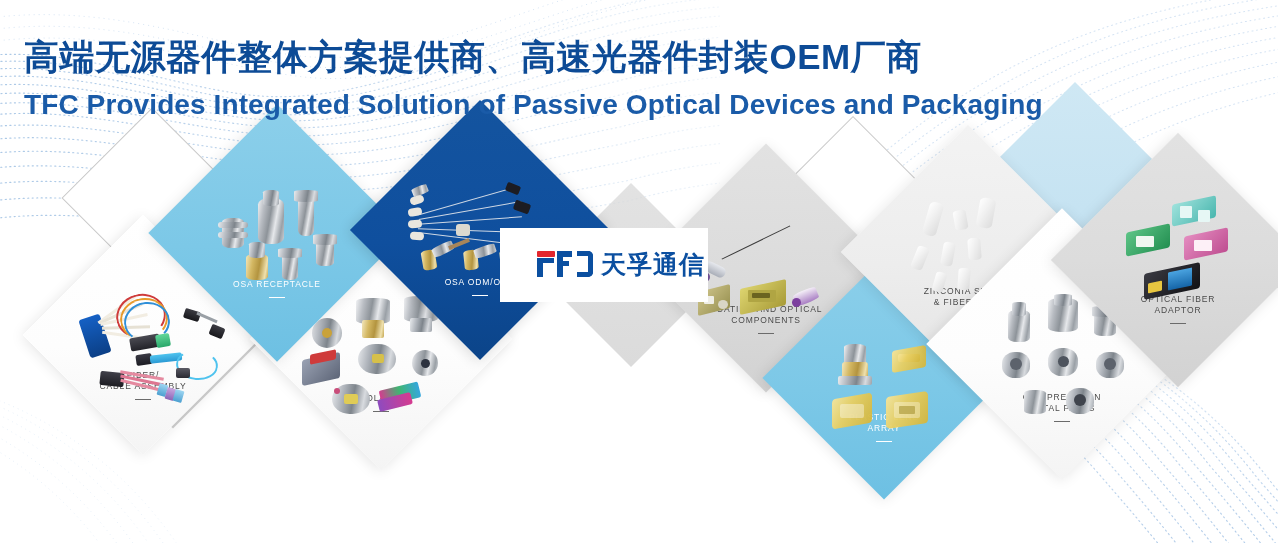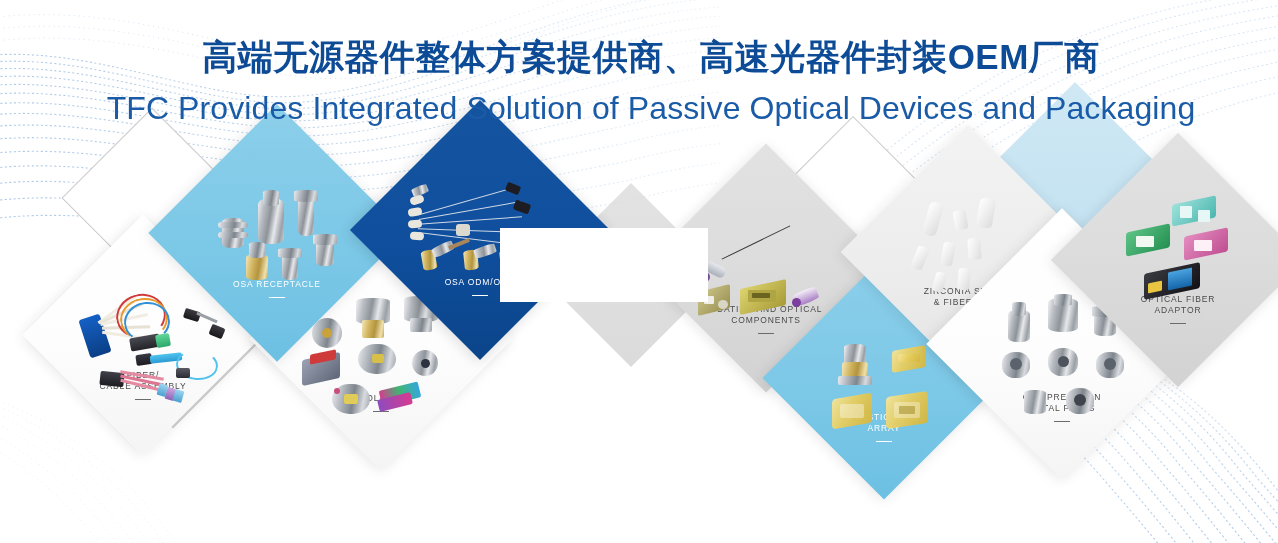--- a/index.html
+++ b/index.html
@@ -12,27 +12,27 @@
   #stage{position:absolute;inset:0;width:1278px;height:543px;overflow:hidden;background:#fff;}
 
   
   .wave-layer{position:absolute;pointer-events:none;}
   .wave-tl{left:-40px;top:-30px;width:760px;height:260px;opacity:.95;}
   .wave-tr{right:-30px;top:-10px;width:520px;height:230px;opacity:.55;}
   .wave-br{right:-10px;bottom:-40px;width:420px;height:300px;opacity:.85;}
   .wave-bl{left:-60px;bottom:-60px;width:300px;height:220px;opacity:.35;}
 
   
-  .headline-wrap{position:absolute;left:0;right:0;top:36px;text-align:center;z-index:6;margin-left:24px;}
+  .headline-wrap{position:absolute;left:0;right:0;top:36px;text-align:left;z-index:6;margin-left:24px;}
   .headline{
     font-size:35px;font-weight:bold;color:#0d4b96;letter-spacing:.5px;
     line-height:1.18;white-space:nowrap;
   }
   .subline{
-    margin-top:10px;font-size:32px;color:#1a5ba8;font-weight:400;
+    margin-top:10px;font-size:28px;color:#1a5ba8;font-weight:700;
     line-height:1.32;letter-spacing:.1px;
   }
 
   
   #mosaic{position:absolute;left:0;top:150px;width:1278px;height:393px;z-index:3;}
   .tile{
     position:absolute;
     transform:rotate(45deg);
     transform-origin:center center;
     box-sizing:border-box;
@@ -421,14 +421,26 @@
         </div>
         <div class="tile-label lbl-dark">OPTICAL FIBER
 ADAPTOR</div>
         <div class="tile-rule dark"></div>
       </div>
     </div>
 
   </div>
 
   <div class="logo-wedge"></div>
+  <div id="logo">
+    <span class="logo-mark">
+      <span class="logo-red"></span>
+      <span class="logo-t"></span>
+      <span class="logo-tbar"></span>
+      <span class="logo-f"></span>
+      <span class="logo-f1"></span>
+      <span class="logo-f2"></span>
+      <span class="logo-c"></span>
+    </span>
+    <span class="logo-cn">天孚通信</span>
+  </div>
 
 </div>
 
 </body></html>

